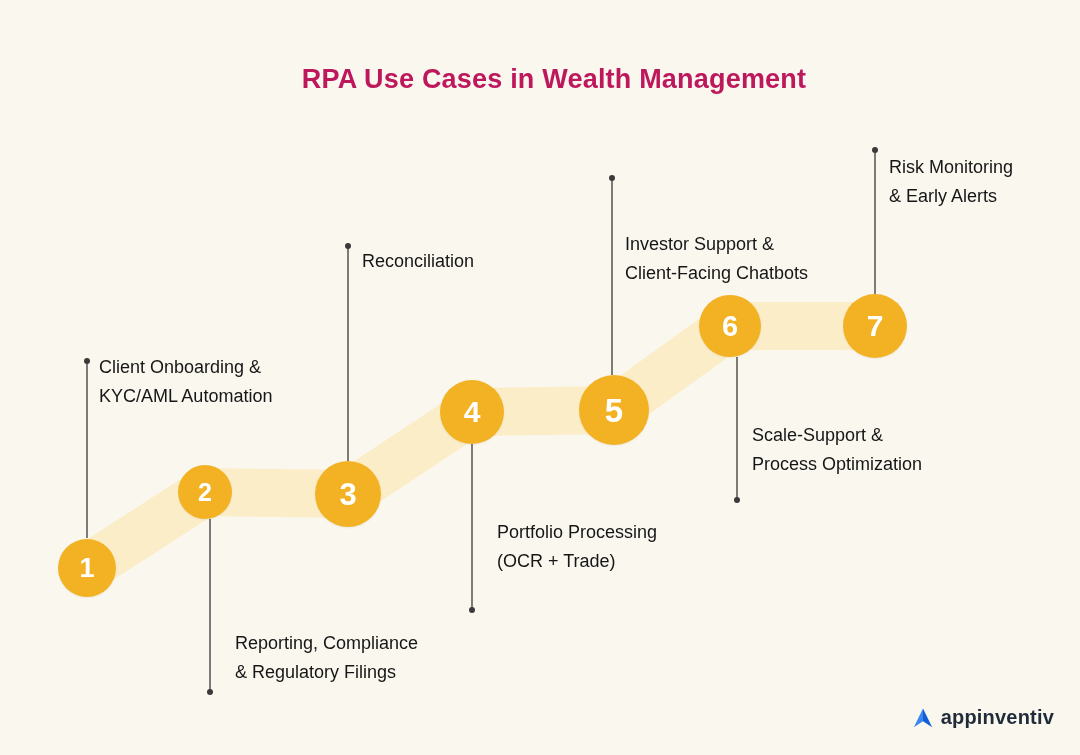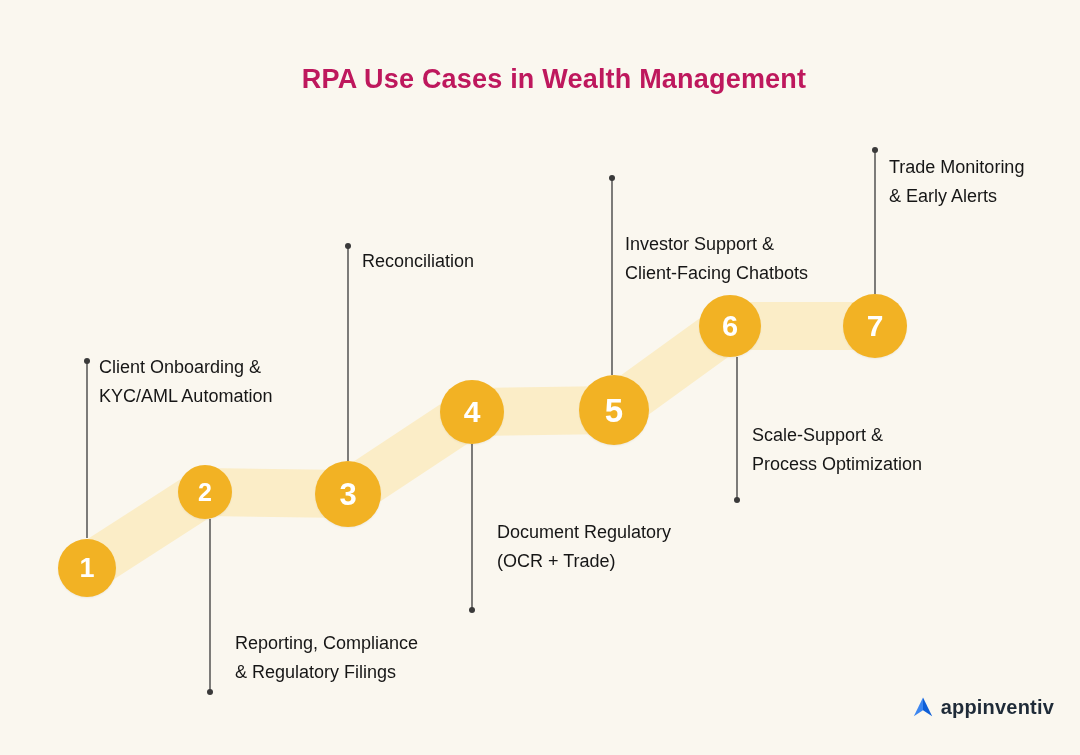--- a/index.html
+++ b/index.html
@@ -40,22 +40,22 @@
   .label{
     position:absolute;
     font-size:18px;
     line-height:29px;
     font-weight:500;
     color:#161616;
     white-space:nowrap;
   }
   .logo{
     position:absolute;
-    right:26px;bottom:36px;
-    display:flex;gap:7px;
+    right:26px;bottom:26px;
+    display:flex;align-items:center;gap:7px;
   }
   .logo-mark{width:22px;height:22px;display:block;}
   .logo-text{
     font-size:20px;
     font-weight:600;
     color:#1F2B38;
     letter-spacing:.2px;
   }
 </style>
 </head>
@@ -98,42 +98,42 @@
       <div class="node" style="left: 315px; top: 461px; width: 66px; height: 66px; font-size: 31px;">
         <span>3</span>
       </div>
       <div class="label" style="left: 362px; top: 247px;">
         <div>Reconciliation</div>
       </div>
       <div class="node" style="left: 440px; top: 380px; width: 64px; height: 64px; font-size: 30px;">
         <span>4</span>
       </div>
       <div class="label" style="left: 497px; top: 518px;">
-        <div>Document Regulatory</div>
+        <div>Portfolio Processing</div>
         <div>(OCR + Trade)</div>
       </div>
       <div class="node" style="left: 579px; top: 375px; width: 70px; height: 70px; font-size: 33px;">
         <span>5</span>
       </div>
       <div class="label" style="left: 625px; top: 189px; margin-top: 41px;">
         <div>Investor Support &amp;</div>
         <div>Client-Facing Chatbots</div>
       </div>
       <div class="node" style="left: 699px; top: 295px; width: 62px; height: 62px; font-size: 29px;">
         <span>6</span>
       </div>
       <div class="label" style="left: 752px; top: 421px;">
         <div>Scale-Support &amp;</div>
         <div>Process Optimization</div>
       </div>
       <div class="node" style="left: 843px; top: 294px; width: 64px; height: 64px; font-size: 30px;">
         <span>7</span>
       </div>
       <div class="label" style="left: 889px; top: 153px;">
-        <div>Trade Monitoring</div>
+        <div>Risk Monitoring</div>
         <div>&amp; Early Alerts</div>
       </div>
     </div>
   <div class="logo">
     <svg class="logo-mark" viewBox="0 0 24 24" aria-hidden="true">
       <polygon points="12,1.5 2,22 12,15.5" fill="#3C86F0"></polygon>
       <polygon points="12,1.5 22,22 12,15.5" fill="#0F5FD7"></polygon>
     </svg>
     <span class="logo-text">appinventiv</span>
   </div>

